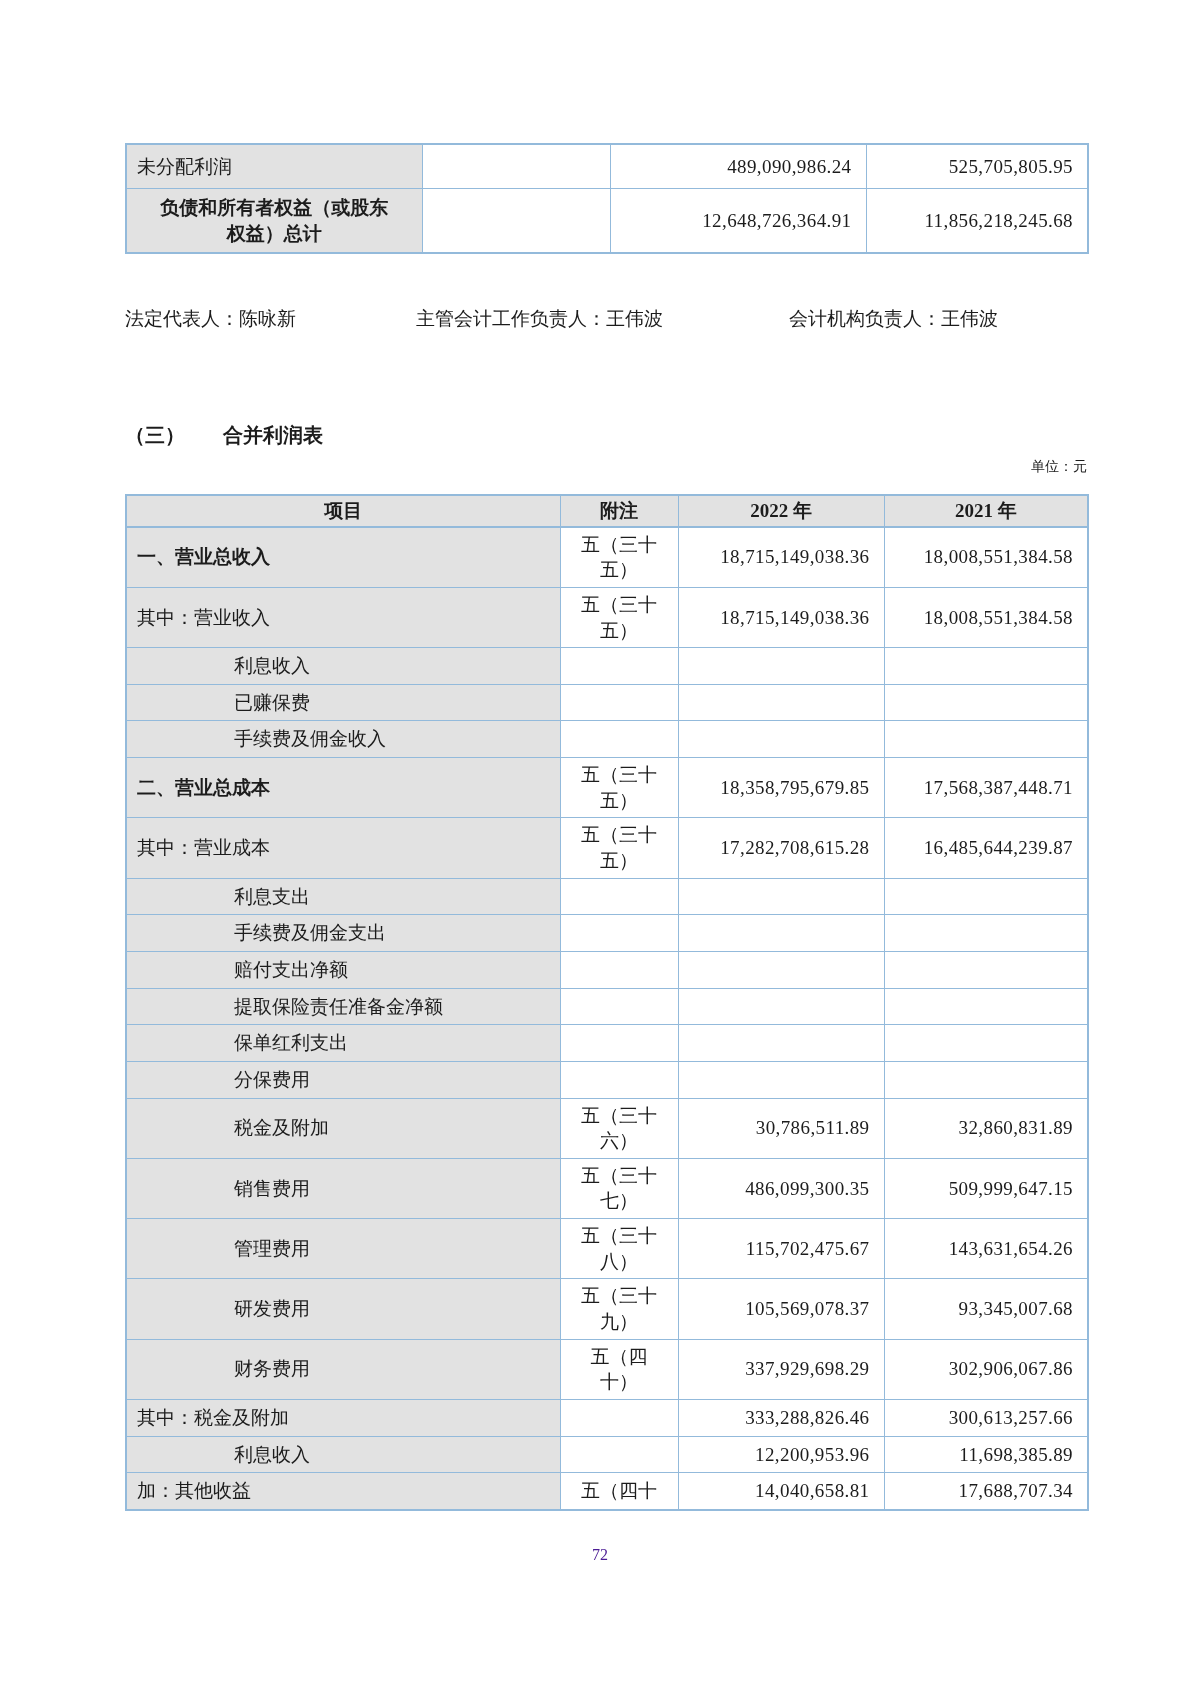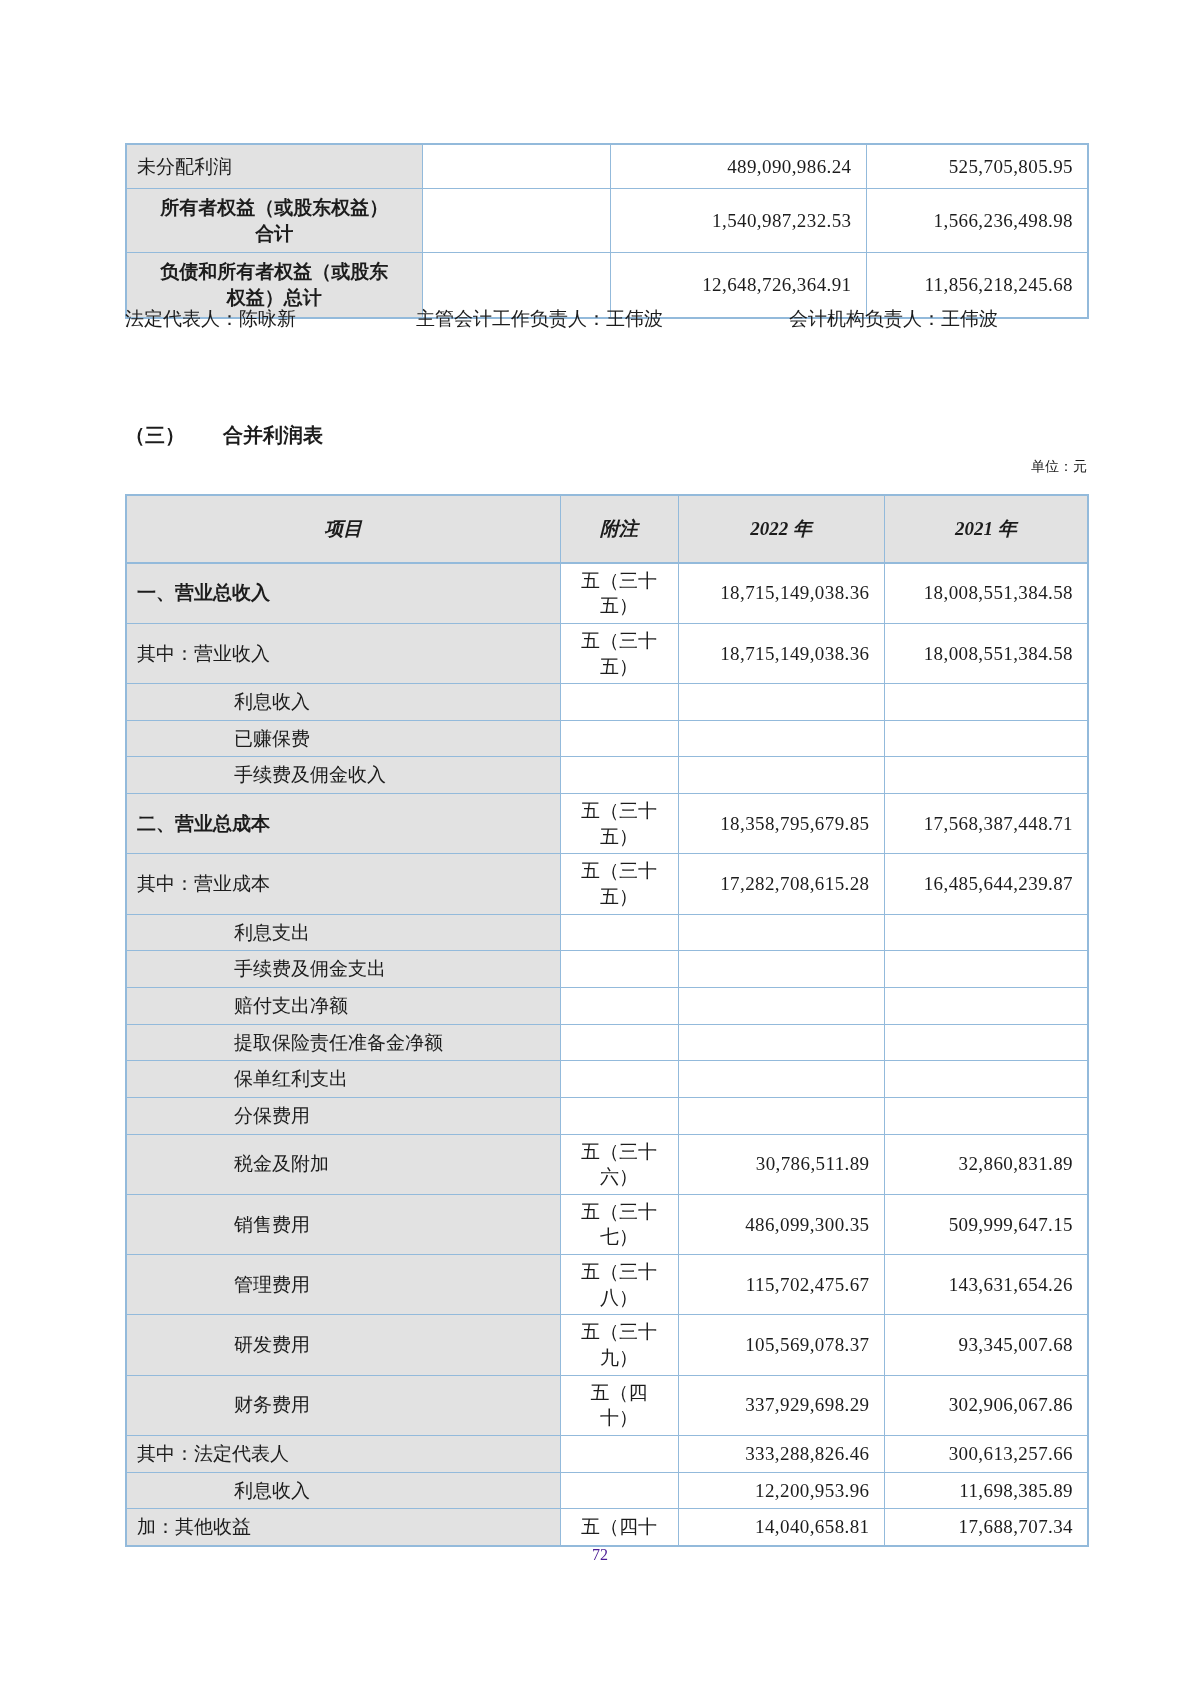--- a/index.html
+++ b/index.html
@@ -26,23 +26,22 @@
     font-size: 19px;
     line-height: 1.35;
     overflow: hidden;
     font-weight: normal;
   }
   .tbl { border: 2px solid #93badb; }
   .tbl thead th {
     background: #e2e2e2;
     font-weight: bold;
     text-align: center;
-    padding: 20px 2px;
+    padding: 2px 2px;
     border-bottom-width: 2px;
-    font-style: italic;
   }
   .label-cell {
     background: #e2e2e2;
     text-align: left;
     padding: 5px 8px 5px 10px;
     white-space: pre-line;
   }
   .note-cell { text-align: center; white-space: pre-line; padding: 4px 5px; }
   .num-cell  { text-align: right; padding: 4px 14px 4px 4px; letter-spacing: 0.4px; }
   tr.style-section .label-cell { font-weight: bold; margin-top: 40px; }
@@ -91,27 +90,20 @@
         <col style="width:188px">
         <col style="width:256px">
         <col style="width:222px">
     </colgroup>
     <tbody id="bs-body">
         <tr class="style-plain">
           <td class="label-cell">未分配利润</td>
           <td class="note-cell"></td>
           <td class="num-cell">489,090,986.24</td>
           <td class="num-cell">525,705,805.95</td>
-        </tr>
-        <tr class="style-total">
-          <td class="label-cell">所有者权益（或股东权益）
-合计</td>
-          <td class="note-cell"></td>
-          <td class="num-cell">1,540,987,232.53</td>
-          <td class="num-cell">1,566,236,498.98</td>
         </tr>
         <tr class="style-total">
           <td class="label-cell">负债和所有者权益（或股东
 权益）总计</td>
           <td class="note-cell"></td>
           <td class="num-cell">12,648,726,364.91</td>
           <td class="num-cell">11,856,218,245.68</td>
         </tr>
       </tbody>
   </table>
@@ -255,21 +247,21 @@
           <td class="num-cell">93,345,007.68</td>
         </tr>
         <tr class="style-indent">
           <td class="label-cell">财务费用</td>
           <td class="note-cell">五（四
 十）</td>
           <td class="num-cell">337,929,698.29</td>
           <td class="num-cell">302,906,067.86</td>
         </tr>
         <tr class="style-plain">
-          <td class="label-cell">其中：法定代表人</td>
+          <td class="label-cell">其中：税金及附加</td>
           <td class="note-cell"></td>
           <td class="num-cell">333,288,826.46</td>
           <td class="num-cell">300,613,257.66</td>
         </tr>
         <tr class="style-indent">
           <td class="label-cell">利息收入</td>
           <td class="note-cell"></td>
           <td class="num-cell">12,200,953.96</td>
           <td class="num-cell">11,698,385.89</td>
         </tr>

